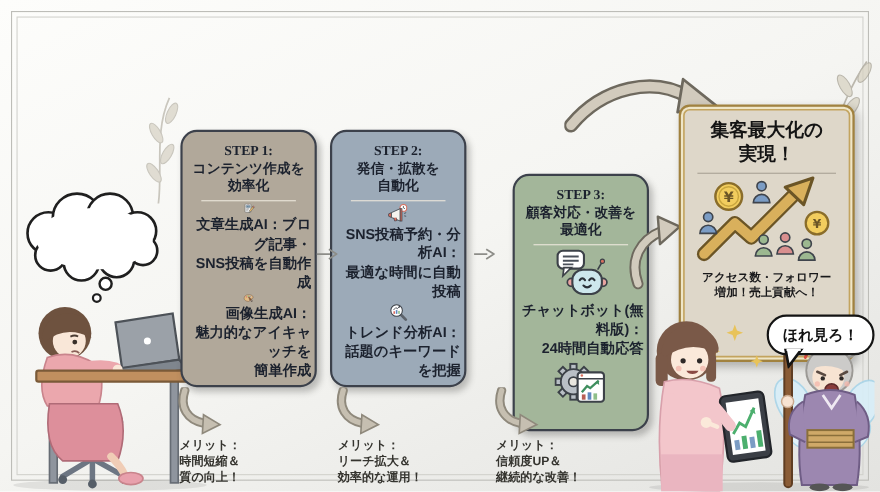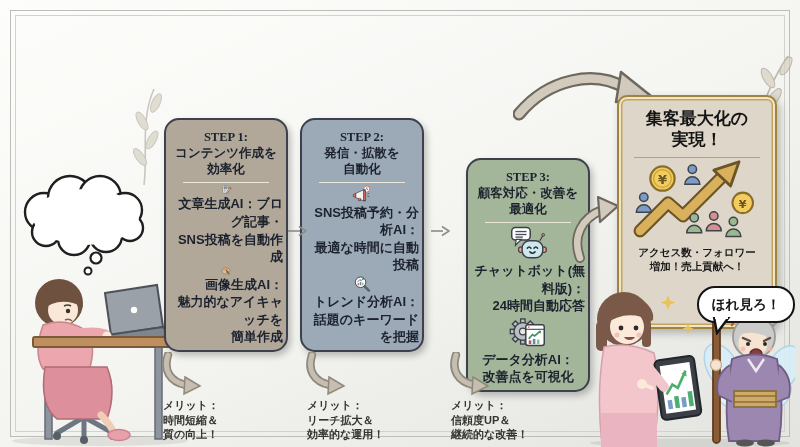--- a/index.html
+++ b/index.html
@@ -241,22 +241,20 @@
       <circle cx="18" cy="21" r="4.5" fill="#e9e6df" stroke="#3c4148" stroke-width="1.6"></circle>
       <rect x="22" y="12" width="25" height="28" rx="3" fill="#fff" stroke="#3c4148" stroke-width="2"></rect>
       <line x1="22" y1="18" x2="47" y2="18" stroke="#3c4148" stroke-width="1.4"></line>
       <circle cx="26" cy="15" r="1.2" fill="#d9705f"></circle>
       <polyline points="26,31 31,25 34,27 42,20" fill="none" stroke="#3f8f5f" stroke-width="2.2"></polyline>
       <polygon points="42,20 42.5,24 39,21.5" fill="#3f8f5f"></polygon>
       <rect x="26" y="33" width="3.5" height="5" fill="#b85f55"></rect>
       <rect x="31.5" y="31" width="3.5" height="7" fill="#5f88c0"></rect>
       <rect x="37" y="32" width="3.5" height="6" fill="#8fbf8a"></rect>
     </svg>
-    <div class="step-label pre">データ分析AI：
-改善点を可視化</div>
   </div>
 
   <svg class="abs" style="left:287px;top:224px" width="21" height="14" viewBox="0 0 21 14">
     <line x1="1" y1="7" x2="13" y2="7" stroke="#8d8d88" stroke-width="1.6"></line>
     <polyline points="12,2.5 19,7 12,11.5" fill="none" stroke="#8d8d88" stroke-width="1.6" stroke-linejoin="round"></polyline>
   </svg>
   <svg class="abs" style="left:430px;top:224px" width="21" height="14" viewBox="0 0 21 14">
     <line x1="1" y1="7" x2="13" y2="7" stroke="#8d8d88" stroke-width="1.6"></line>
     <polyline points="12,2.5 19,7 12,11.5" fill="none" stroke="#8d8d88" stroke-width="1.6" stroke-linejoin="round"></polyline>
   </svg>

